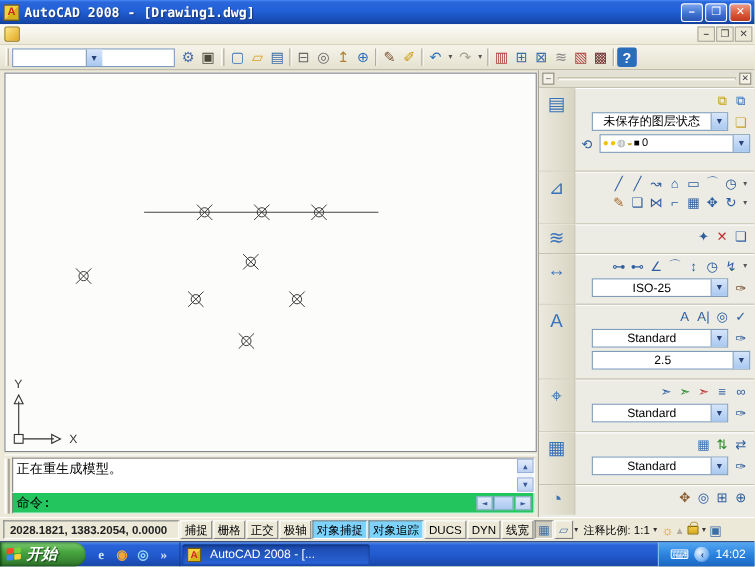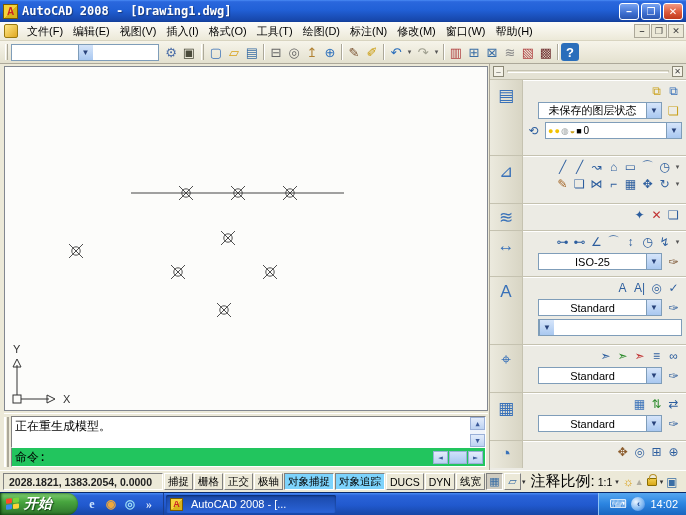--- a/index.html
+++ b/index.html
@@ -81,21 +81,21 @@
 
   
   .statusbar { height:22px; flex:none; display:flex; align-items:center; background:#ece9d8; border-top:1px solid #fff; padding:0 3px; gap:1px; }
   .coords { width:160px; flex:none; height:17px; border:1px solid; border-color:#808080 #fff #fff #808080; display:flex; align-items:center; padding:0 5px;
     font-size:10.5px; color:#222; white-space:nowrap;font-weight:bold; }
   .toggle { height:17px; border:1px solid; border-color:#fff #808080 #808080 #fff; padding:0 3px; display:flex; align-items:center;
     font-size:10.5px; white-space:nowrap; background:#ece9d8; cursor:default;text-align:right; }
   .toggle.pressed { border-color:#808080 #fff #fff #808080; background:#7dd3fc; }
   .sico { width:17px; height:17px; display:inline-flex; align-items:center; justify-content:center; font-size:11px; border:1px solid; border-color:#fff #808080 #808080 #fff; }
   .sico.pressed { border-color:#808080 #fff #fff #808080; background:#d0ccc0; }
-  .ann-label { margin-left:4px; white-space:nowrap; font-size:15px; }
+  .ann-label { margin-left:4px; white-space:nowrap; font-size:10px; }
   .ann-value { font-size:10.5px; margin:0 2px; }
   .tinyarrow { font-size:7px; color:#333; }
   .lock-icon { width:10px; height:8px; background:linear-gradient(180deg,#f2cd4a,#d8a818); border:1px solid #8a6d00; border-radius:1px; position:relative; display:inline-block; margin:0 2px; }
   .lock-icon::before { content:""; position:absolute; left:1px; top:-5px; width:6px; height:5px; border:1.5px solid #b8922a; border-bottom:none; border-radius:4px 4px 0 0; }
 
   
   .taskbar { height:23px; flex:none; display:flex; align-items:stretch; background:linear-gradient(180deg,#4a8cf5 0%,#2a63d8 12%,#2159ce 55%,#1746a6 100%); border-top:1px solid #0a2a6a; }
   .startbtn { width:78px; flex:none; display:flex; align-items:center; gap:4px; padding:0 8px 0 6px; color:#fff; font-weight:bold; font-style:italic; font-size:14px;
     background:linear-gradient(180deg,#7ece71 0%,#47a53e 40%,#348030 85%,#2c6e29 100%); border-radius:0 11px 11px 0; box-shadow:1px 0 3px #0a3a0a inset; text-shadow:1px 1px 1px #1a4a1a; }
   .winflag { width:14px; height:13px; display:grid; grid-template-columns:6px 6px; grid-template-rows:5px 5px; gap:1px; transform:skewY(-6deg); }
@@ -124,33 +124,20 @@
     <span class="title-text">AutoCAD 2008 - [Drawing1.dwg]</span>
     <span class="winbtns">
         <span class="wbtn">–</span>
         <span class="wbtn">❐</span>
         <span class="wbtn close">✕</span>
       </span>
   </div>
 
   <div class="menubar">
     <span class="mdi-icon"></span>
-    <span style="display:flex;">
-        <span class="menu-item">文件(F)</span>
-        <span class="menu-item">编辑(E)</span>
-        <span class="menu-item">视图(V)</span>
-        <span class="menu-item">插入(I)</span>
-        <span class="menu-item">格式(O)</span>
-        <span class="menu-item">工具(T)</span>
-        <span class="menu-item">绘图(D)</span>
-        <span class="menu-item">标注(N)</span>
-        <span class="menu-item">修改(M)</span>
-        <span class="menu-item">窗口(W)</span>
-        <span class="menu-item">帮助(H)</span>
-      </span>
     <span class="menu-spacer"></span>
     <span style="display:flex;">
         <span class="mdibtn">–</span>
         <span class="mdibtn">❐</span>
         <span class="mdibtn">✕</span>
       </span>
   </div>
 
   <div class="toolbar">
     <span class="grip"></span>
@@ -392,20 +379,21 @@
             </div>
           <div class="row">
             <div class="combo db-combo">
               <span class="ctext">Standard</span>
               <span class="cbtn">▼</span>
             </div>
             <span class="side-ic">✑</span>
           </div>
           <div class="row">
             <div class="combo db-combo" style="width:144px;">
+              <span class="ctext">2.5</span>
               <span class="cbtn">▼</span>
             </div>
           </div>
         </div>
       </div>
 
       <div class="dbs" style="height:48px;">
         <div class="dbs-left">
             <span class="big">⌖</span>
           </div>

